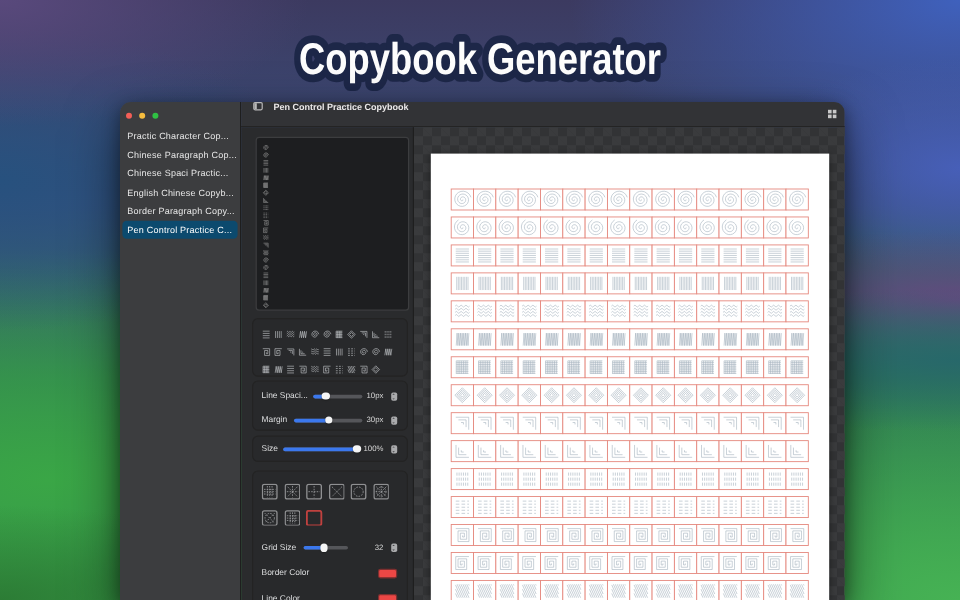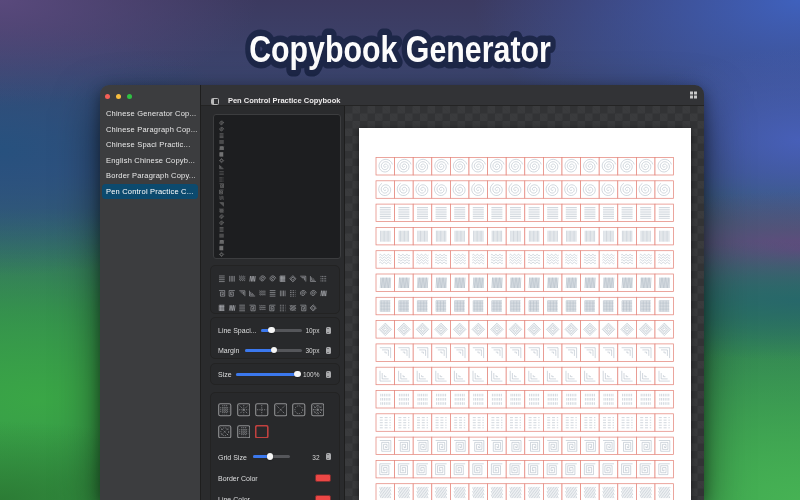--- a/index.html
+++ b/index.html
@@ -16,21 +16,21 @@
 .titlewrap{position:absolute;left:0;top:17px;width:800px;text-align:center}
 .win{position:absolute;left:100px;top:85px;width:604px;height:415px;border-radius:9px 9px 0 0;overflow:hidden;
  box-shadow:0 20px 45px rgba(0,0,0,.55),0 4px 14px rgba(0,0,0,.4);display:flex}
 .sidebar{width:100px;background:#3c3d3f;flex:none;position:relative}
 .lights{position:absolute;left:5px;top:8.5px;display:flex;gap:5.6px}
 .lights i{width:5.4px;height:5.4px;border-radius:50%}
 .items{position:absolute;left:2px;top:21px;right:2px}
 .item{height:15.56px;line-height:15.56px;padding-left:4px;font-size:7.5px;letter-spacing:0.2px;color:#e8e8e8;white-space:nowrap;overflow:hidden;border-radius:3.5px}
 .item.sel{background:#0c4a6e;color:#fff}
 .main{flex:1;display:flex;flex-direction:column;border-left:1px solid #1e1e1e}
-.tbar{height:20.5px;background:#323336;flex:none;display:flex;align-items:flex-end;border-bottom:1px solid #242424;position:relative}
+.tbar{height:20.5px;background:#323336;flex:none;display:flex;align-items:flex-start;border-bottom:1px solid #242424;position:relative}
 .ttl{font-size:7.5px;font-weight:bold;color:#eceaea;margin-left:9px}
 .content{flex:1;display:flex;min-height:0}
 .panel{width:144px;background:#2a2b2d;flex:none;position:relative;border-right:1px solid #1e1e1e}
 .pbox{position:absolute;left:11.5px;top:8px;width:128px;height:145px;background:#1d1e20;border:1.5px solid #3c3d3f;border-radius:3px;overflow:hidden}
 .group{position:absolute;left:9px;width:130px;background:#28292b;border:1px solid #232323;border-radius:5px}
 .srow{position:relative;height:20px}
 .srow.abs{position:absolute;left:0;right:0}
 .lbl{position:absolute;left:7px;top:50%;transform:translateY(-50%);font-size:7px;color:#dedfe0;white-space:nowrap}
 .track{position:absolute;top:50%;height:3px;margin-top:-1.5px;background:#55565a;border-radius:2px}
 .fill{position:absolute;left:0;top:0;height:3px;background:#3b78ee;border-radius:2px}
@@ -63,21 +63,21 @@
 </g>
     </svg></div>
 <div class="win">
  <div class="sidebar">
   <div class="lights">
         <i style="background:#f45f57"></i>
         <i style="background:#f6bd3e"></i>
         <i style="background:#2fc143"></i>
       </div>
   <div class="items">
-   <div class="item">Chinese Generator Cop...</div>
+   <div class="item">Practic Character Cop...</div>
    <div class="item">Chinese Paragraph Cop...</div>
    <div class="item">Chinese Spaci Practic...</div>
    <div class="item">English Chinese Copyb...</div>
    <div class="item">Border Paragraph Copy...</div>
    <div class="item sel">Pen Control Practice C...</div>
   </div>
  </div>
  <div class="main">
   <div class="tbar">
         <span class="ticon"></span>

